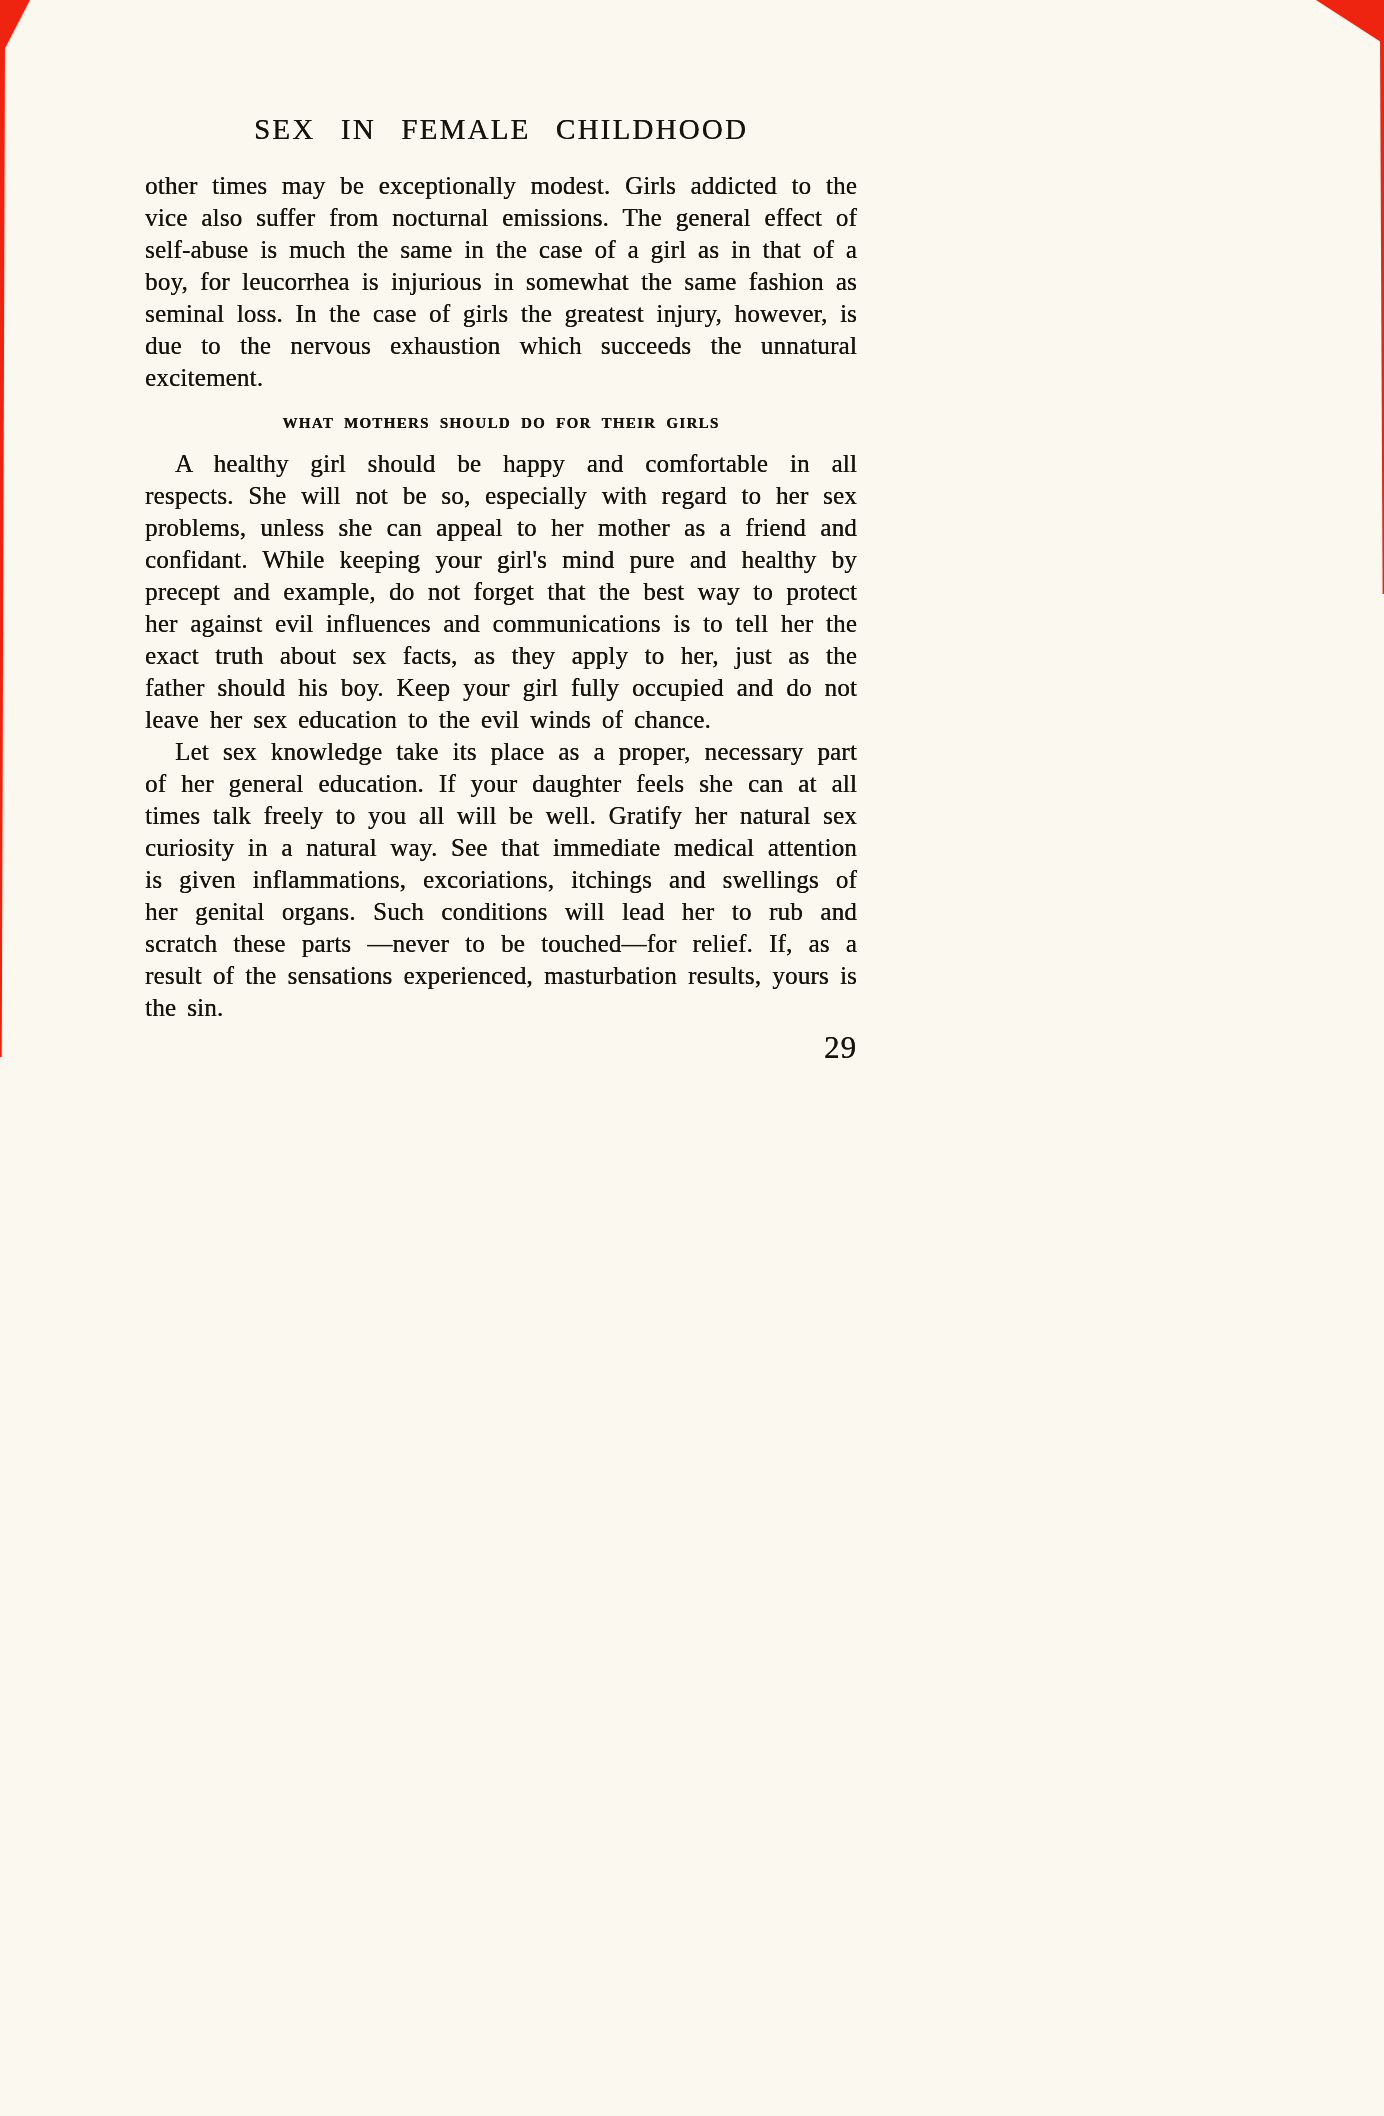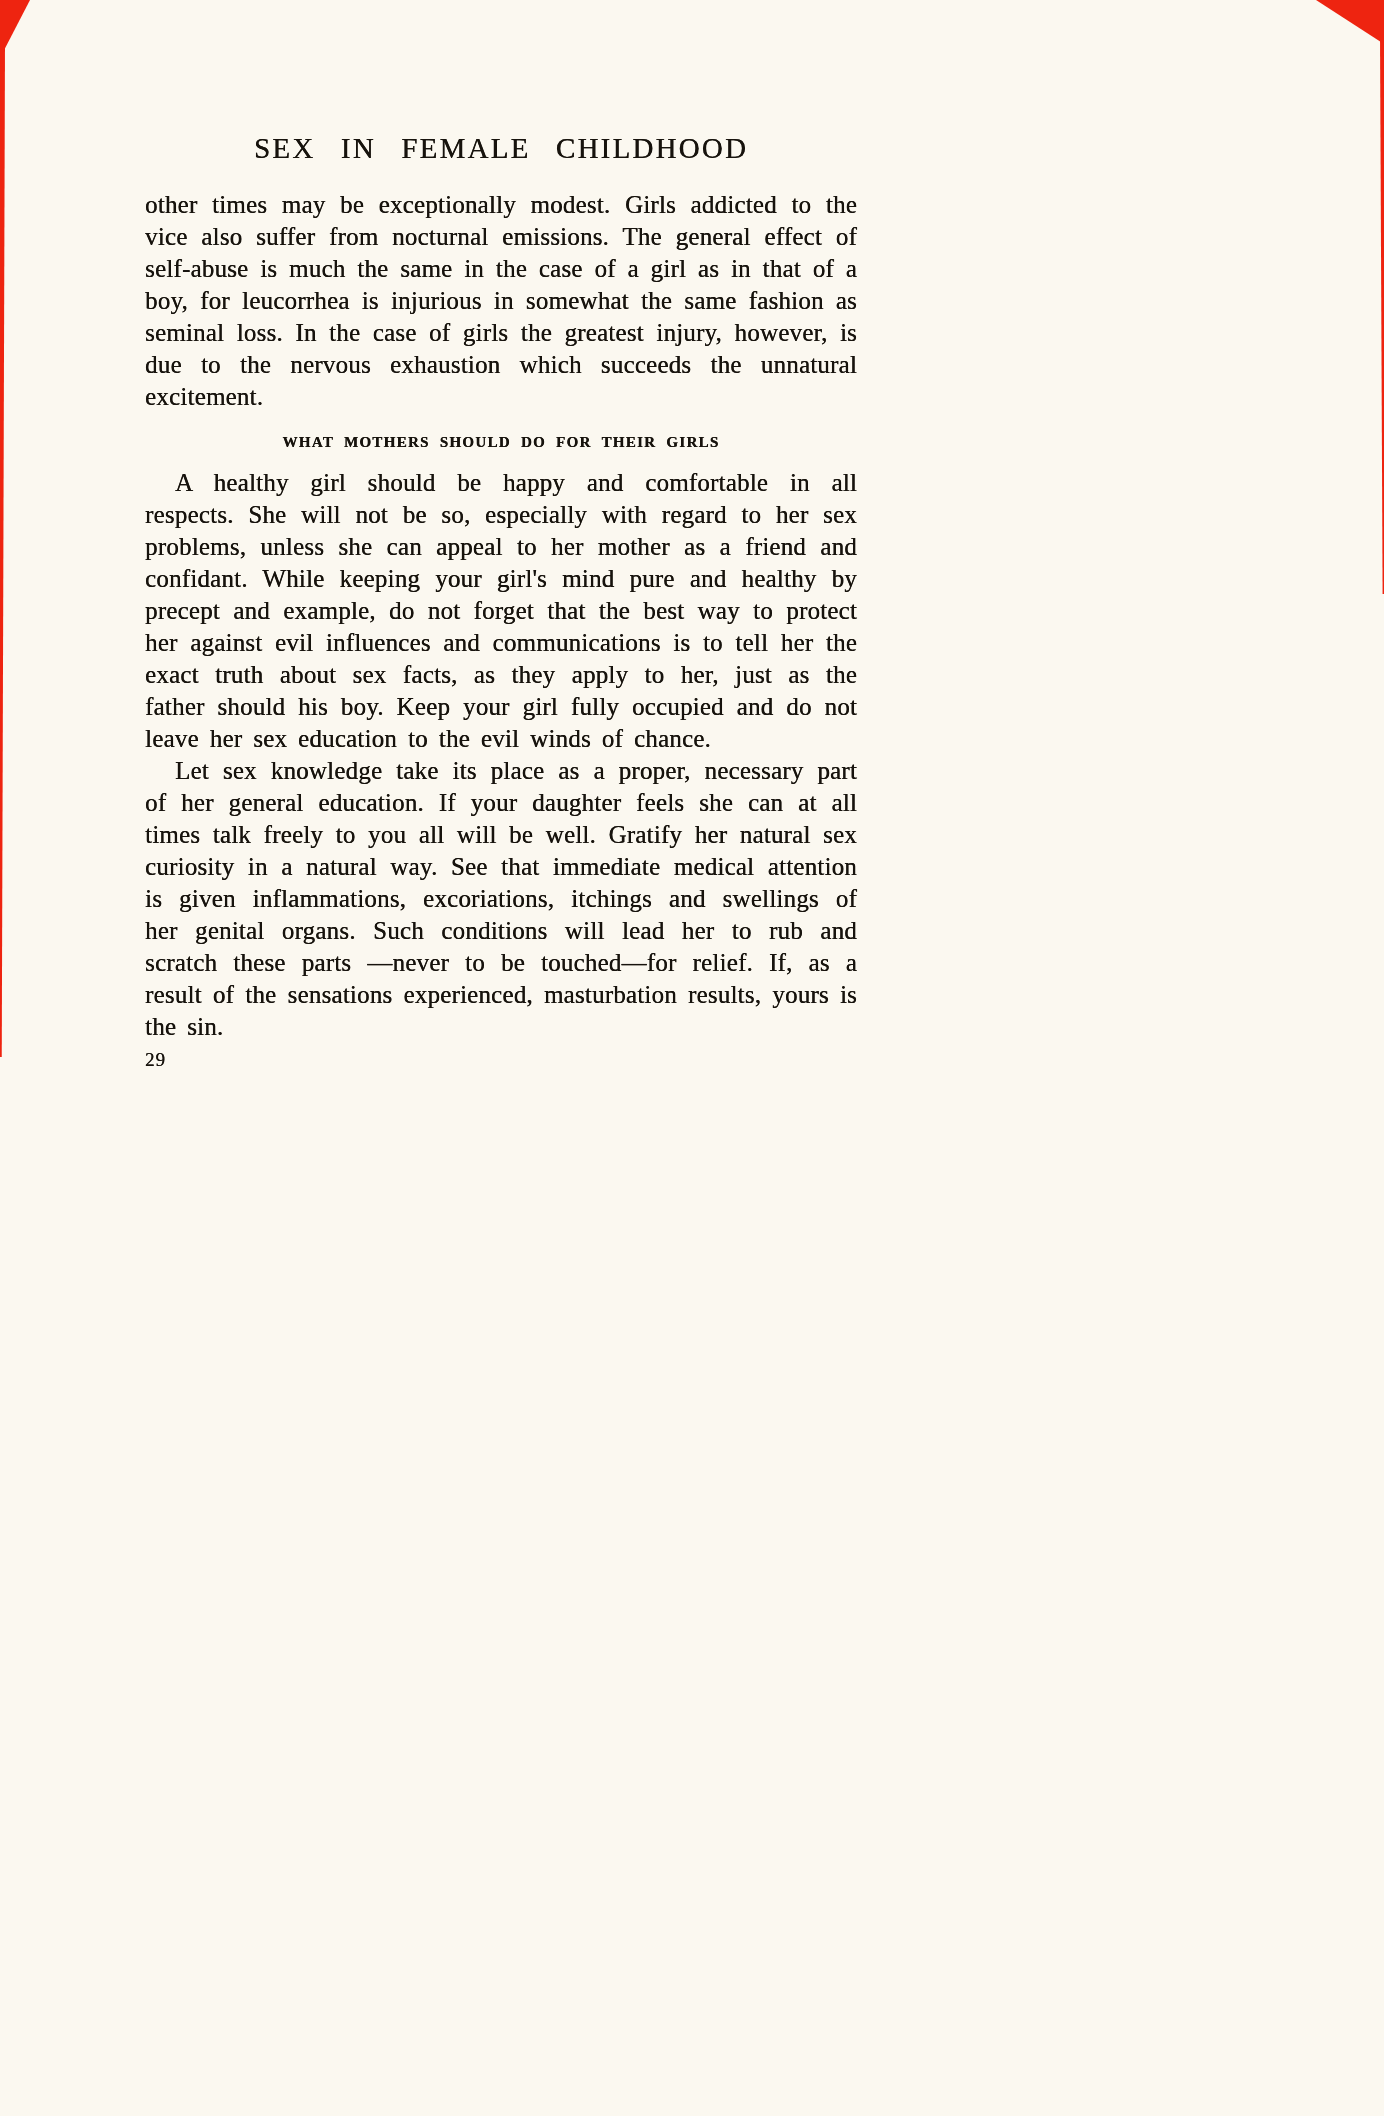--- a/index.html
+++ b/index.html
@@ -39,21 +39,21 @@
   .edge-right {
     right: 0; top: 36px;
     width: 4px; height: 558px;
     clip-path: polygon(100% 0, 0 0, 65% 100%, 100% 100%);
   }
 
   
   .content {
     position: absolute;
     left: 145px;
-    top: 132px;
+    top: 113px;
     width: 712px;
     text-shadow: 0.3px 0 0 currentColor; 
   }
   .running-head {
     margin: 0 0 24px 0;
     text-align: center;
     font-size: 29px;
     font-weight: normal;
     letter-spacing: 2.2px;
     word-spacing: 16px;
@@ -75,22 +75,22 @@
     text-align: center;
     font-size: 15px;
     font-weight: bold;
     letter-spacing: 1.3px;
     word-spacing: 5px;
   }
   .italic {
   }
   .page-number {
     margin-top: 6px;
-    text-align: left;
-    font-size: 19px;
+    text-align: right;
+    font-size: 31px;
     letter-spacing: 1px;
   }
 </style>
 </head>
 <body>
 
 <div class="red-mark corner-tl"></div>
 <div class="red-mark edge-left"></div>
 <div class="red-mark corner-tr"></div>
 <div class="red-mark edge-right"></div>

